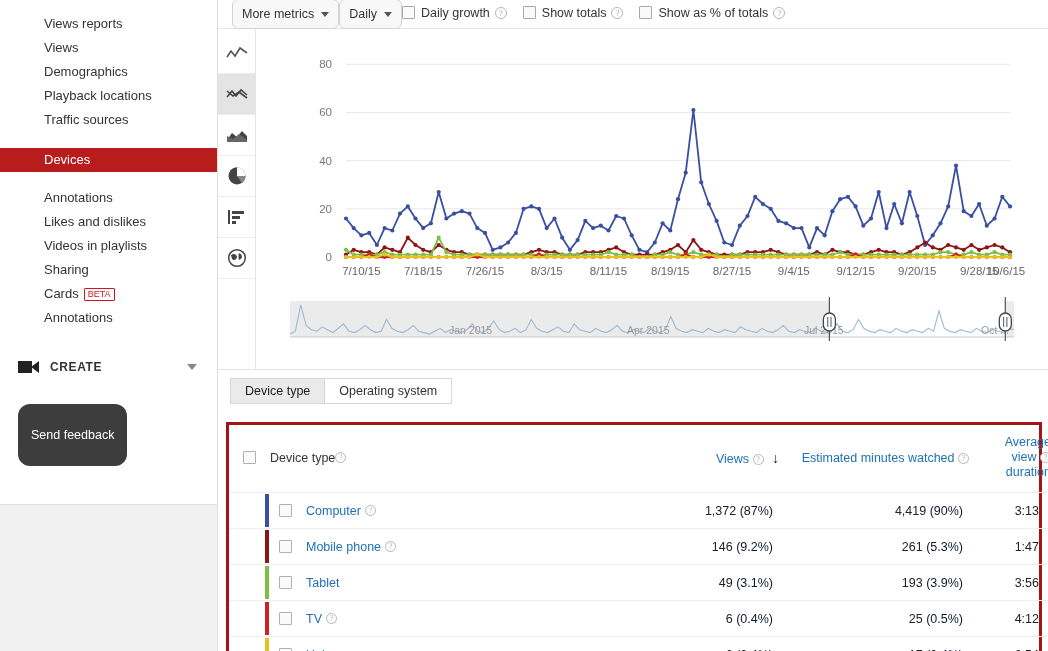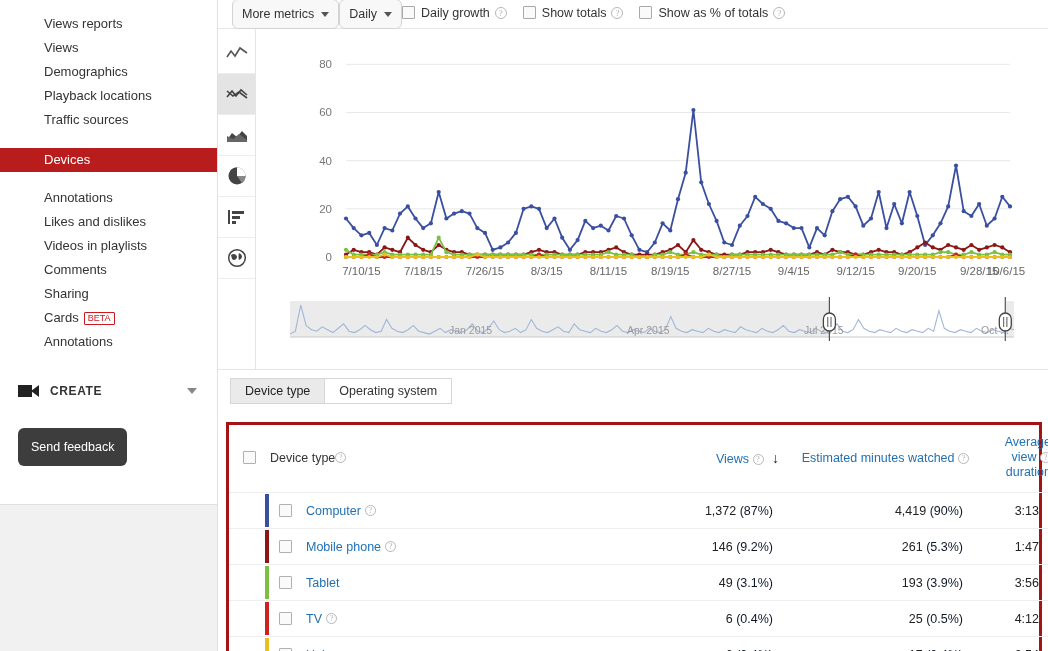--- a/index.html
+++ b/index.html
@@ -54,22 +54,22 @@
   }
   .chev-down {
     width:0;height:0;border-left:5px solid transparent;
     border-right:5px solid transparent;border-top:6px solid #888;
     margin-right:2px;
   }
   #feedback-btn {
     margin:22px 16px 0 18px;
     display:inline-block;
     background:#3d3d3d; color:#fff;
-    font-size:12.5px; padding:12px 13px;
-    border:none; border-radius:6px; cursor:pointer;
+    font-size:12.5px; padding:24px 13px;
+    border:none; border-radius:12px; cursor:pointer;
     font-family:"Liberation Sans", sans-serif;
   }
   #sidebar-bottom-fill {
     position:absolute; left:0; right:0; top:504px; bottom:0;
     background:#f1f1f1; border-top:1px solid #e0e0e0;
   }
 
   
   #main { flex:1; position:relative; background:#fff; }
 
@@ -177,21 +177,20 @@
         <div class="nav-item"><span>Views reports</span></div>
         <div class="nav-item"><span>Views</span></div>
         <div class="nav-item"><span>Demographics</span></div>
         <div class="nav-item"><span>Playback locations</span></div>
         <div class="nav-item"><span>Traffic sources</span></div>
         <div class="nav-item active"><span>Devices</span></div>
         <div class="nav-gap"></div>
         <div class="nav-item"><span>Annotations</span></div>
         <div class="nav-item"><span>Likes and dislikes</span></div>
         <div class="nav-item"><span>Videos in playlists</span></div>
-        <div class="nav-item"><span>Comments</span></div>
         <div class="nav-item"><span>Sharing</span></div>
         <div class="nav-item"><span>Cards</span><span class="beta-badge">BETA</span></div>
         <div class="nav-item"><span>Annotations</span></div>
       </div>
 
     <div id="create-row">
       <span class="cam-icon">
         <span class="body"></span>
           <span class="lens"></span>
       </span>

